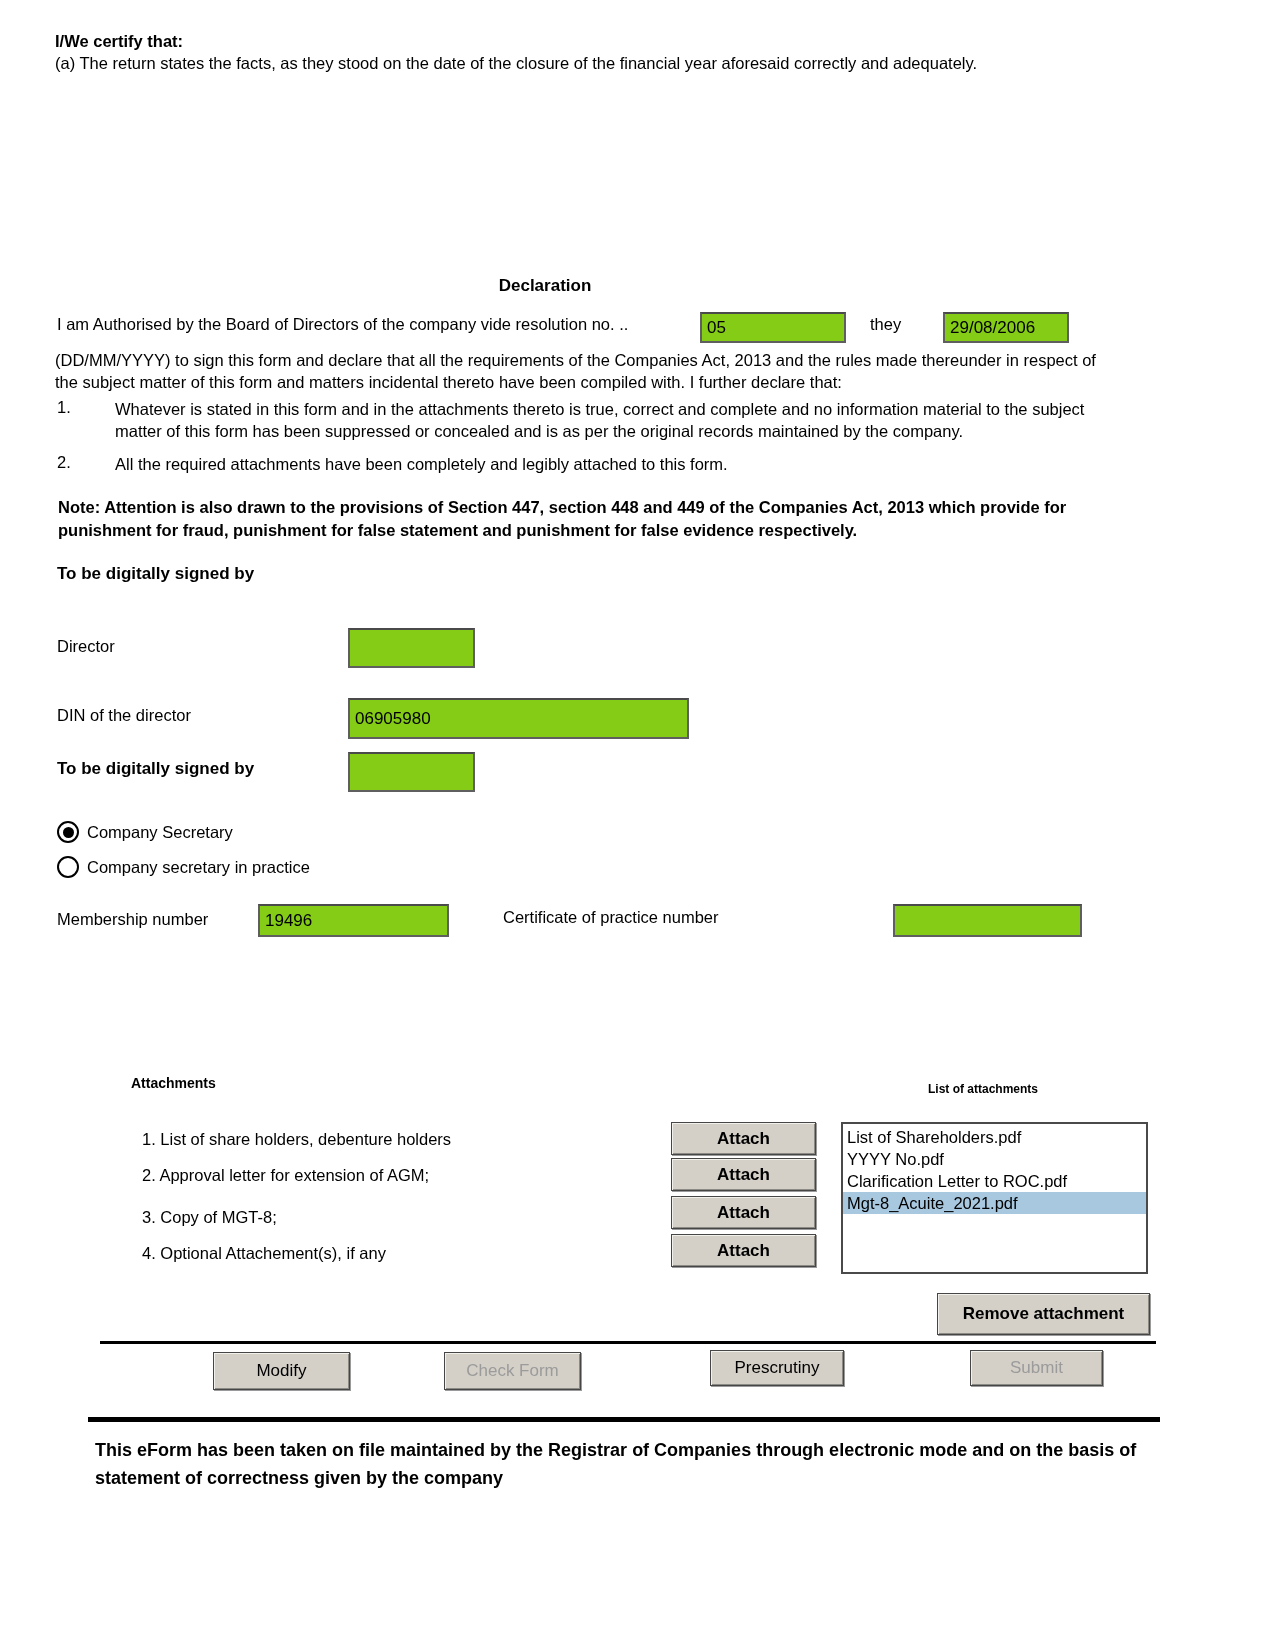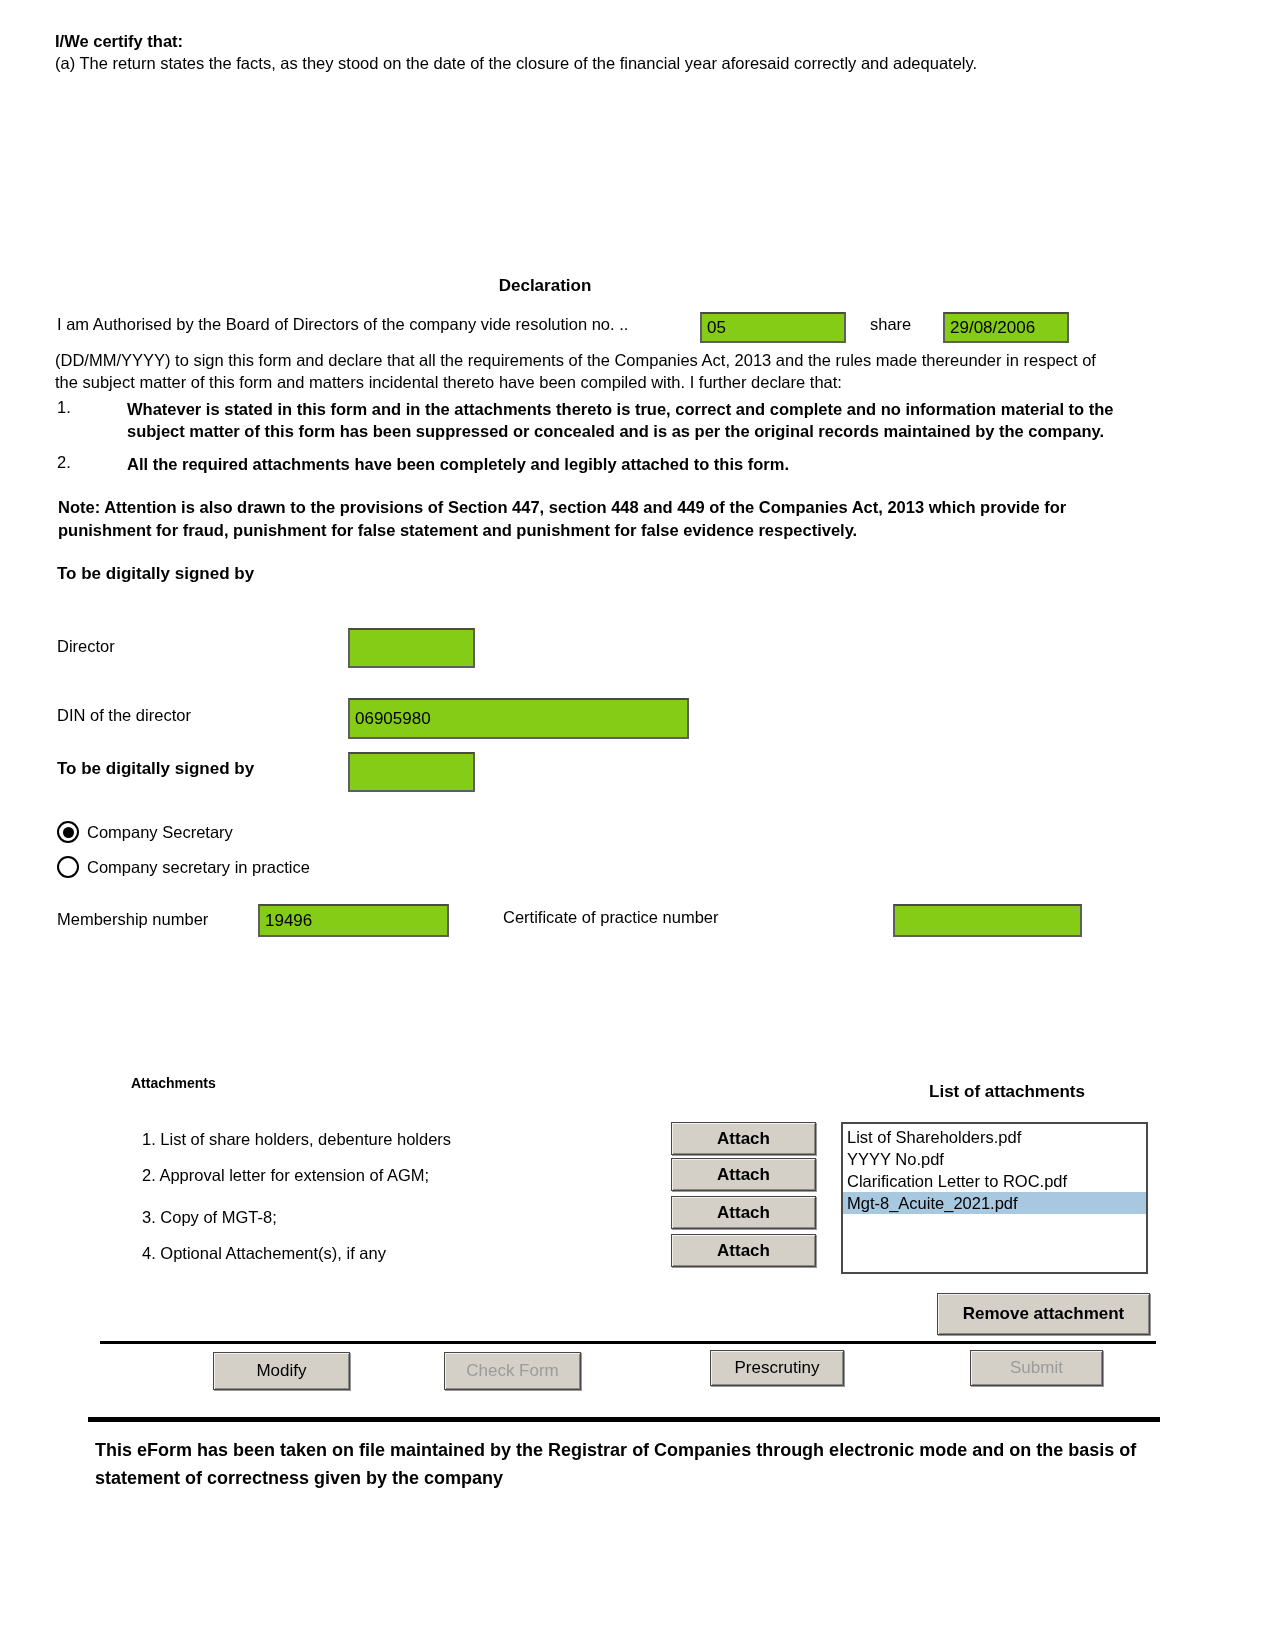--- a/index.html
+++ b/index.html
@@ -12,21 +12,21 @@
   .abs { position:absolute; }
   .b { font-weight:bold; }
   .center { text-align:center; }
 
   
   .certify { left:55px; top:30px; width:1068px; line-height:22px; }
   .decl-title { left:0; top:276px; width:1090px; font-size:17px; }
   .decl-row-label { left:57px; top:315px; }
   .decl-body { left:55px; top:349px; width:1062px; line-height:22px; }
   .decl-item-num { left:57px; }
-  .decl-item-text { left:127px; width:1012px; line-height:22px;font-weight:bold; }
+  .decl-item-text { left:115px; width:1012px; line-height:22px; }
   .note { left:58px; top:496px; width:1095px; line-height:23px; }
   .sign-heading1 { left:57px; top:564px; font-size:17px; }
   .sign-heading2 { left:57px; top:759px; font-size:17px; }
   .label-director { left:57px; top:637px; }
   .label-din { left:57px; top:706px; }
   .label-membership { left:57px; top:910px; }
   .label-cop { left:503px; top:908px; }
   .footer { left:95px; top:1436px; width:1055px; font-size:18px; line-height:28px; }
 
   
@@ -50,21 +50,21 @@
   .r2 { left:57px; top:856px; }
   .radio-circle {
     width:22px; height:22px; border:2px solid #000; border-radius:50%;
     display:flex; align-items:center; justify-content:center; background:#fff;
   }
   .radio-dot { width:11px; height:11px; border-radius:50%; background:#000; display:none; }
   .radio-row.checked .radio-dot { display:block; }
 
   
   .att-heading { left:131px; top:1075px; font-size:14px; }
-  .att-list-heading { left:892px; top:1082px; width:230px; font-size:17px; }
+  .att-list-heading { left:868px; top:1082px; width:230px; font-size:12px; }
   .att-row-label { left:142px; }
   .arl-0 { top:1130px; } .arl-1 { top:1166px; } .arl-2 { top:1208px; } .arl-3 { top:1244px; }
 
   .btn {
     background:#d4d0c8; border:1px solid #464646;
     box-shadow: inset 1px 1px 0 #f3f1ec, inset -1px -1px 0 #8c8a84, 1px 1px 0 #9a9a9a;
     display:flex; align-items:center; justify-content:center;
     font-family:"Liberation Sans", sans-serif; font-size:17px; color:#000;
     cursor:pointer;
   }
@@ -98,21 +98,21 @@
   <div class="b">I/We certify that:</div>
   <div>(a) The return states the facts, as they stood on the date of the closure of the financial year aforesaid correctly and adequately.</div>
 </div>
 
 <div class="abs decl-title b center">Declaration</div>
 
 <div class="abs decl-row-label">I am Authorised by the Board of Directors of the company vide resolution no. ..</div>
 <div class="abs field f-resno">
   <span>05</span>
 </div>
-<div class="abs" style="left:870px; top:315px;">share</div>
+<div class="abs" style="left:870px; top:315px;">they</div>
 <div class="abs field f-date">
   <span>29/08/2006</span>
 </div>
 
 <div class="abs decl-body">(DD/MM/YYYY) to sign this form and declare that all the requirements of the Companies Act, 2013 and the rules made thereunder in respect of the subject matter of this form and matters incidental thereto have been compiled with. I further declare that:</div>
 
 <div class="abs decl-item-num" style="top:398px;">1.</div>
 <div class="abs decl-item-text" style="top:398px;">Whatever is stated in this form and in the attachments thereto is true, correct and complete and no information material to the subject matter of this form has been suppressed or concealed and is as per the original records maintained by the company.</div>
 
 <div class="abs decl-item-num" style="top:453px;">2.</div>

